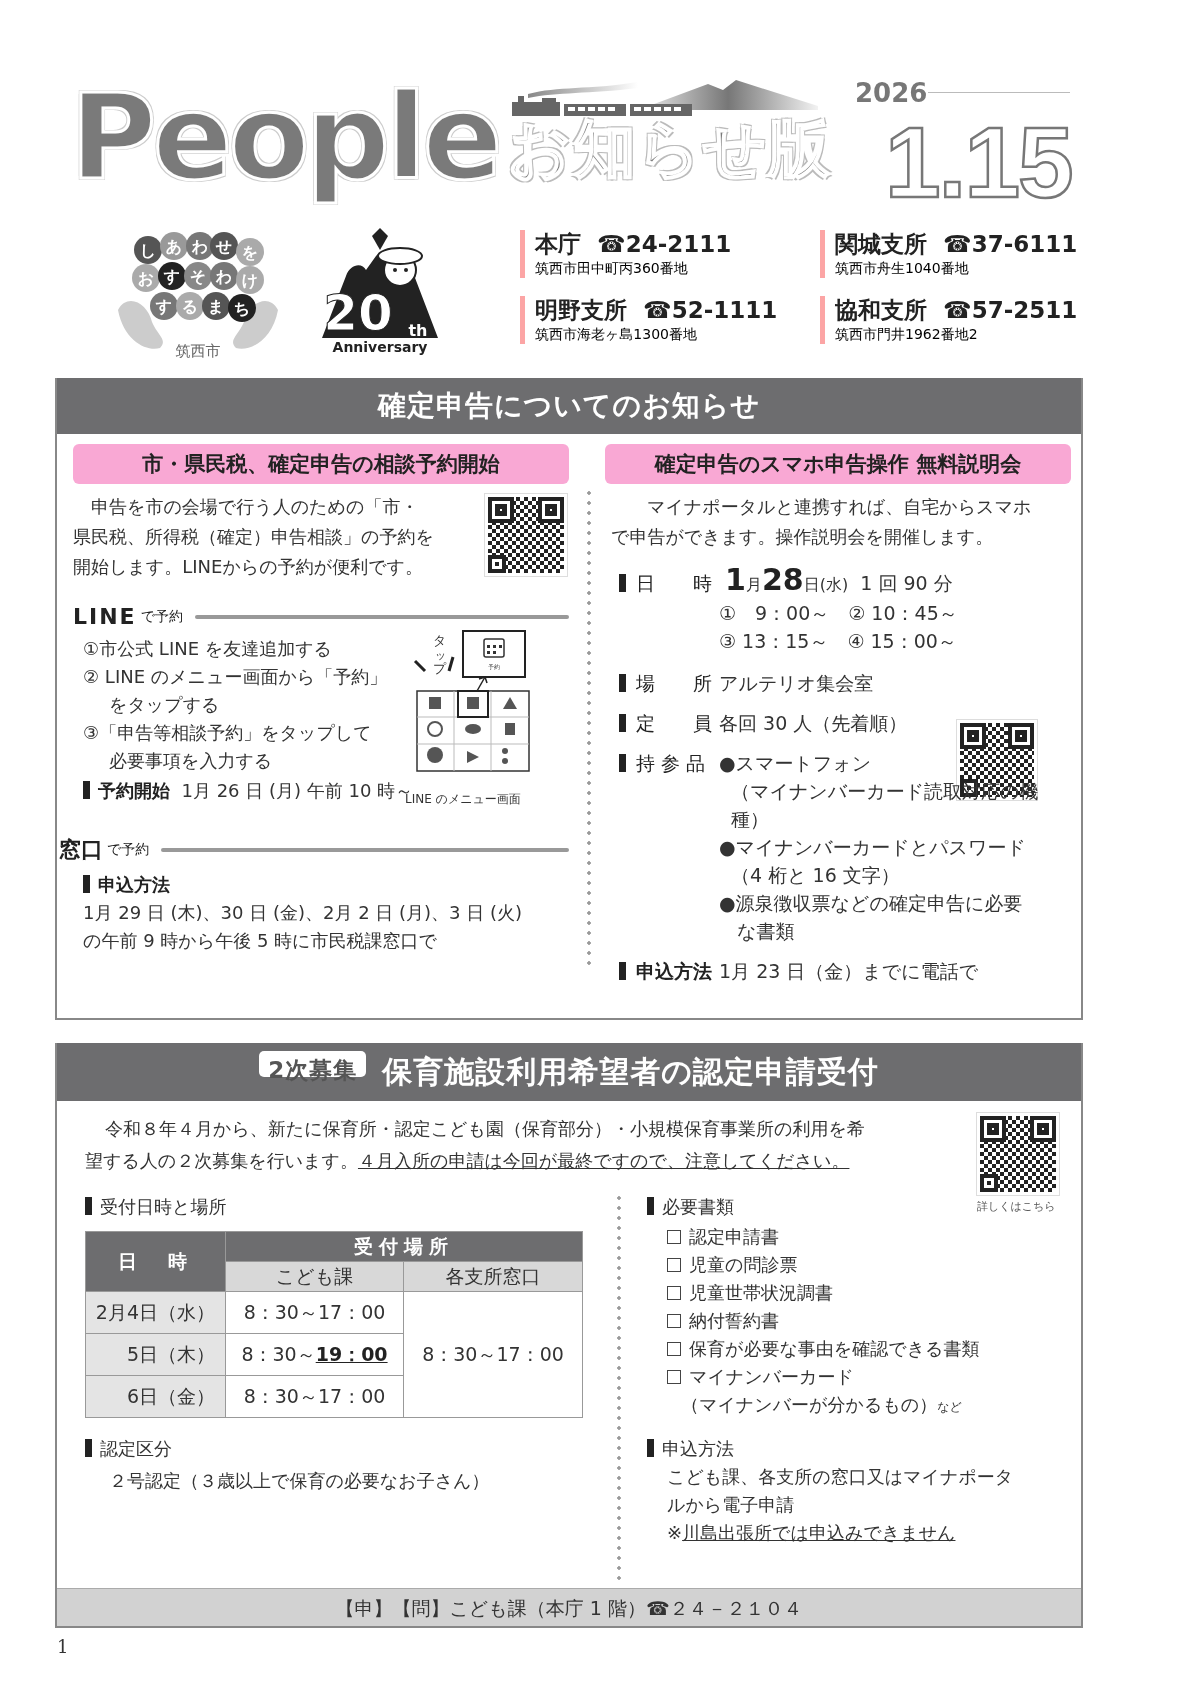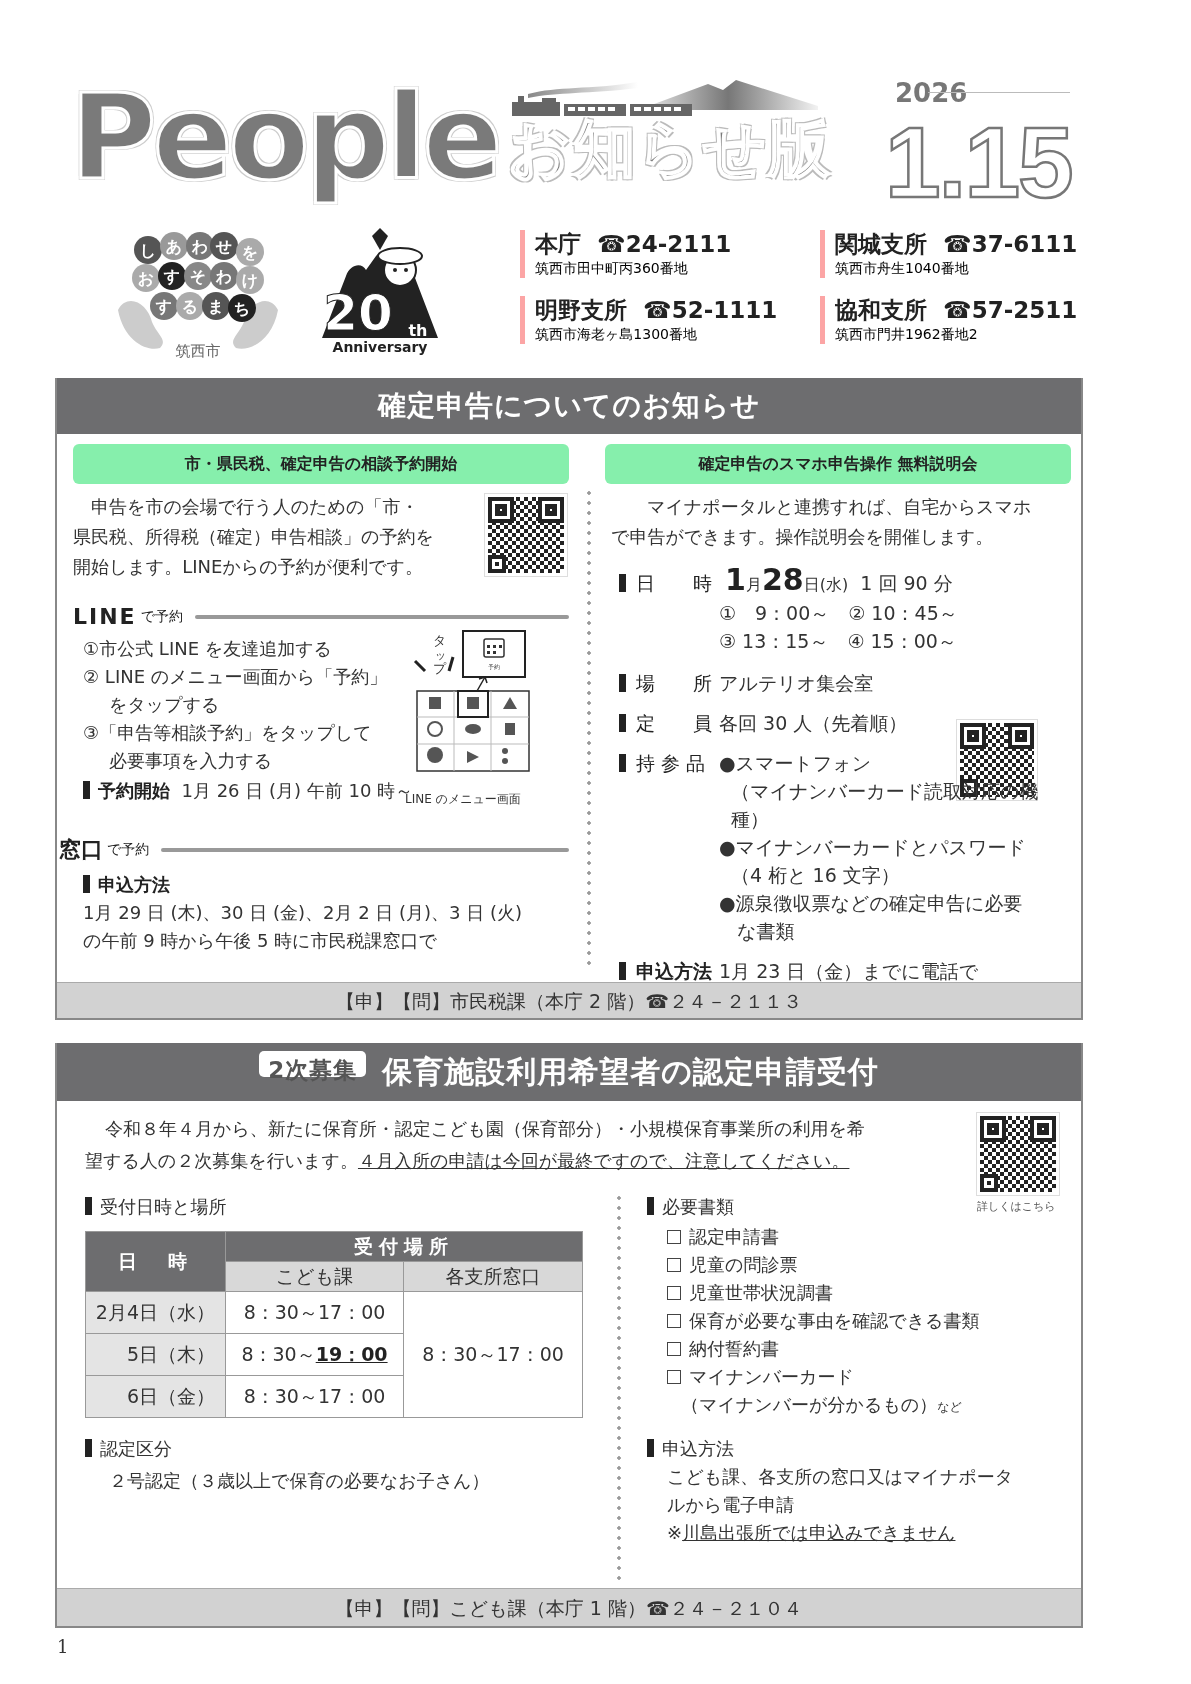--- a/index.html
+++ b/index.html
@@ -4,21 +4,21 @@
 <style>
   * { box-sizing: border-box; margin: 0; padding: 0; }
   html, body { width: 1191px; height: 1684px; background: #fff; }
   body { font-family: "DejaVu Sans", "Liberation Sans", sans-serif; color: #333; position: relative; overflow: hidden; }
 
   
   .masthead { position: absolute; left: 0; top: 0; width: 1191px; height: 370px; }
   .logo-people { position: absolute; left: 70px; top: 78px; font-family: "DejaVu Sans", sans-serif; font-weight: bold; font-size: 118px; letter-spacing: -4px; color: #7a7a7a; -webkit-text-stroke: 3px #fff; text-shadow: 0 0 0 #888, 2px 2px 0 #ccc, -2px -2px 0 #ccc, 2px -2px 0 #ccc, -2px 2px 0 #ccc; line-height: 1; }
   .train-mountain { position: absolute; left: 508px; top: 72px; width: 310px; height: 50px; }
   .logo-oshirase { position: absolute; left: 508px; top: 118px; font-weight: bold; font-size: 62px; color: #7a7a7a; -webkit-text-stroke: 2px #fff; text-shadow: 2px 2px 0 #bbb, -2px -2px 0 #bbb, 2px -2px 0 #bbb, -2px 2px 0 #bbb; letter-spacing: 2px; line-height: 1; }
-  .issue-year { position: absolute; left: 895px; top: 78px; font-weight: bold; font-size: 26px; color: #777; }
+  .issue-year { position: absolute; left: 855px; top: 78px; font-weight: bold; font-size: 26px; color: #777; }
   .issue-rule { position: absolute; left: 928px; top: 92px; width: 142px; height: 1px; background: #bbb; }
   .issue-date { position: absolute; left: 885px; top: 112px; font-family: "Liberation Sans", sans-serif; font-size: 100px; font-weight: bold; color: #fff; -webkit-text-stroke: 2.5px #777; line-height: 1; letter-spacing: -2px; }
 
   .shiawase-logo { position: absolute; left: 118px; top: 232px; width: 160px; height: 130px; }
   .anniv-logo { position: absolute; left: 320px; top: 226px; width: 120px; height: 130px; }
 
   .office { position: absolute; border-left: 5px solid #fca5a5; padding-left: 10px; }
   .office .name { font-size: 23px; font-weight: bold; color: #222; line-height: 28px; white-space: nowrap; }
   .office .addr { font-size: 14px; color: #000000; line-height: 20px; white-space: nowrap; }
   .office.o1 { left: 520px; top: 230px; }
@@ -32,21 +32,21 @@
   .panel-foot { position: absolute; left: 0; right: 0; bottom: 0; background: #d2d2d2; text-align: center; font-size: 19px; color: #333; border-top: 1px solid #aaa; }
 
   
   .p1 { top: 378px; height: 642px; }
   .p1 .panel-head { height: 56px; line-height: 56px; }
   .p1 .panel-foot { height: 36px; line-height: 36px; }
   .col { position: absolute; top: 66px; }
   .col-left { left: 16px; width: 496px; }
   .col-right { left: 548px; width: 466px; }
   .dot-divider { position: absolute; left: 530px; top: 110px; height: 480px; width: 4px; background-image: radial-gradient(circle, #999 1.5px, transparent 2px); background-size: 4px 10px; background-repeat: repeat-y; }
-  .sub-head { background: #86efac; border-radius: 6px; height: 40px; line-height: 40px; text-align: center; font-size: 16px; font-weight: bold; color: #222; }
+  .sub-head { background: #f9a8d4; border-radius: 6px; height: 40px; line-height: 40px; text-align: center; font-size: 21px; font-weight: bold; color: #222; }
   .body-text { font-size: 18px; line-height: 30px; color: #333; }
   .qr { position: absolute; background:
       linear-gradient(90deg, transparent 0 0) ,
       repeating-conic-gradient(#222 0 25%, #fff 0 50%) 0 0/8px 8px;
       border: 3px solid #fff; outline: 1px solid #ddd; }
   .qr::before, .qr::after { content: ""; position: absolute; width: 18px; height: 18px; border: 4px solid #222; background: #fff; box-shadow: inset 0 0 0 3px #fff, inset 0 0 0 8px #222; }
   .qr::before { left: 0; top: 0; }
   .qr::after { right: 0; top: 0; }
   .qr .qr-bl { position: absolute; left: 0; bottom: 0; width: 18px; height: 18px; border: 4px solid #222; background: #fff; box-shadow: inset 0 0 0 3px #fff, inset 0 0 0 8px #222; }
 
@@ -320,21 +320,20 @@
       <div class="detail-row" style="padding-left:112px;">（4 桁と 16 文字）</div>
       <div class="detail-row" style="padding-left:100px;">●源泉徴収票などの確定申告に必要</div>
       <div class="detail-row" style="padding-left:118px;">な書類</div>
 
       <div class="detail-row" style="margin-top:12px;">
         <span class="detail-key"><span class="bar-label"></span><b>申込方法</b></span><span>1月 23 日（金）までに電話で</span>
       </div>
     </div>
   </div>
 
-  <div class="panel-foot">【申】【問】市民税課（本庁 2 階）☎２４－２１１３</div>
 </div>
 
 <div class="panel p2">
   <div class="panel-head">
     <span class="badge">2次募集</span><span>保育施設利用希望者の認定申請受付</span>
   </div>
 
   <div class="intro">
     <div style="text-indent:20px;">令和８年４月から、新たに保育所・認定こども園（保育部分）・小規模保育事業所の利用を希</div>
     <div><span>望する人の２次募集を行います。</span><u>４月入所の申請は今回が最終ですので、注意してください。</u></div>
@@ -379,22 +378,22 @@
     <div class="kv"><span class="bar-label"></span><span>認定区分</span></div>
     <div class="step" style="padding-left:24px; margin-top:4px;">２号認定（３歳以上で保育の必要なお子さん）</div>
   </div>
 
   <div style="position:absolute; left:590px; top:150px; width:420px;">
     <div class="kv"><span class="bar-label"></span><span>必要書類</span></div>
     <div style="padding-left:20px; margin-top:2px;">
       <div class="check-item"><span class="box"></span><span>認定申請書</span></div>
       <div class="check-item"><span class="box"></span><span>児童の問診票</span></div>
       <div class="check-item"><span class="box"></span><span>児童世帯状況調書</span></div>
+      <div class="check-item"><span class="box"></span><span>納付誓約書</span></div>
       <div class="check-item"><span class="box"></span><span>保育が必要な事由を確認できる書類</span></div>
-      <div class="check-item"><span class="box"></span><span>納付誓約書</span></div>
       <div class="check-item"><span class="box"></span><span>マイナンバーカード</span></div>
       <div class="check-item" style="padding-left:14px;"><span>（マイナンバーが分かるもの）</span><span style="font-size:12px;">など</span></div>
     </div>
 
     <div class="kv" style="margin-top:14px;"><span class="bar-label"></span><span>申込方法</span></div>
     <div style="padding-left:20px;">
       <div class="step">こども課、各支所の窓口又はマイナポータ</div>
       <div class="step">ルから電子申請</div>
       <div class="step"><span>※</span><u>川島出張所では申込みできません</u></div>
     </div>

